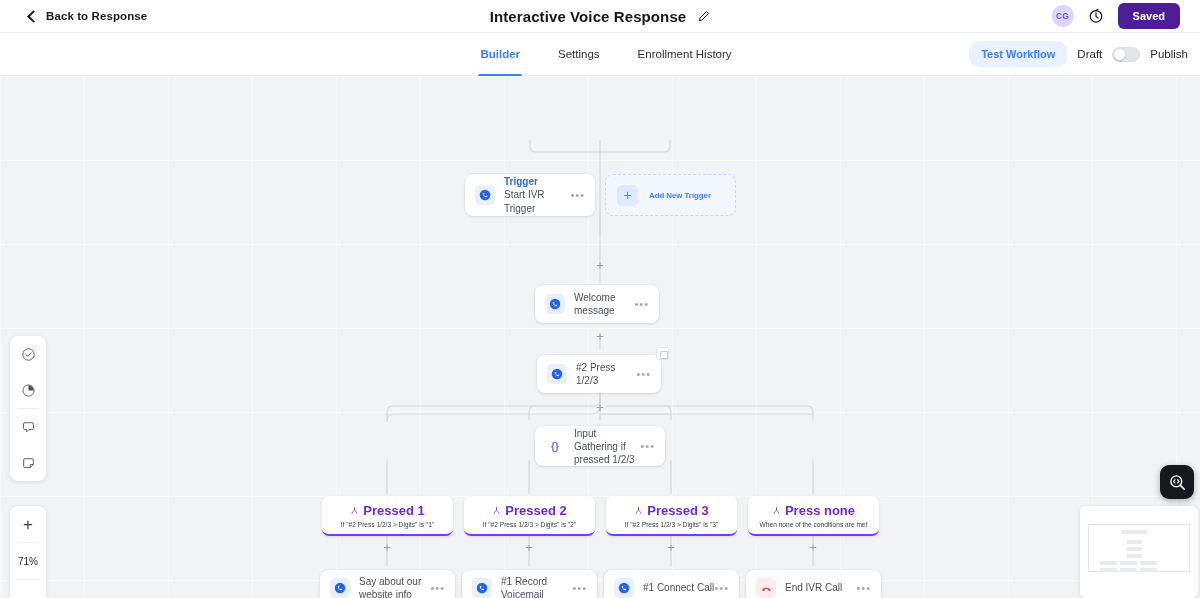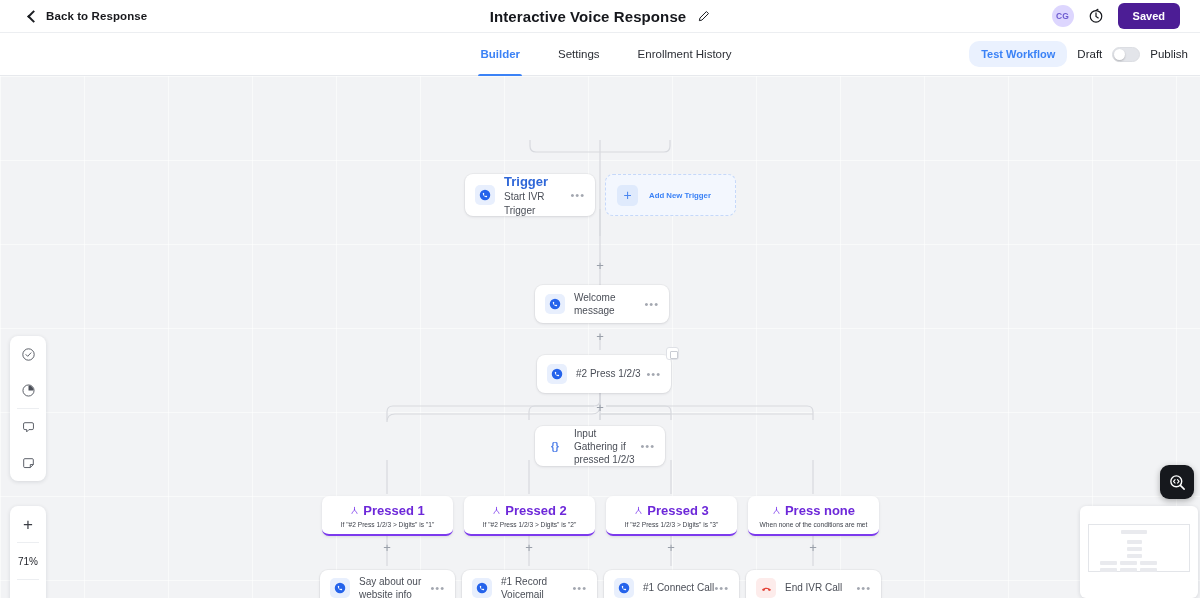--- a/index.html
+++ b/index.html
@@ -109,41 +109,41 @@
   .node-icon {
     width: 20px; height: 20px; border-radius: 5px; flex: 0 0 auto;
     display: flex; align-items: center; justify-content: center;
     margin-left: 10px;
   }
   .ic-blue { background: #e8effd; }
   .ic-red  { background: #fdeceb; }
   .ic-code { background: #fff; }
   .node-text { margin-left: 9px; flex: 1 1 auto; min-width: 0; }
   .node-sub  { font-size: 10px; color: #4a4e57; line-height: 1.35; }
-  .node-ttl  { font-size: 13px; color: #1d2027; font-weight: bold; line-height: 1.35; }
+  .node-ttl  { font-size: 10px; color: #1d2027; font-weight: bold; line-height: 1.35; }
   .dots {
     color: #a3a7b0; font-size: 11px; letter-spacing: 1px;
     margin-right: 10px; flex: 0 0 auto; cursor: pointer;
   }
 
   .trigger-node { left: 465px; top: 98px; width: 130px; height: 42px; }
   .addtrigger-node {
     left: 605px; top: 98px; width: 131px; height: 42px;
     background: #f3f7fe; border: 1px dashed #c5d8fa; box-shadow: none;
   }
   .plus-sq {
     width: 21px; height: 21px; border-radius: 5px; background: #dfeafc;
     display: flex; align-items: center; justify-content: center;
     color: #4a86f0; font-size: 14px; margin-left: 11px; flex: 0 0 auto;
   }
   .addtrigger-label {
     font-size: 7.8px; font-weight: bold; color: #3b82f6; margin-left: 11px;
   }
 
-  .plain-node { width: 134px; height: 38px; }
+  .plain-node { width: 124px; height: 38px; }
   .n-welcome { left: 535px; top: 209px; }
   .n-press   { left: 537px; top: 279px; }
   .n-input   { left: 535px; top: 350px; width: 130px; height: 40px; }
 
   .flag {
     position: absolute; right: -8px; top: -8px; width: 13px; height: 13px;
     border-radius: 3px; background: #fff; border: 1px solid #dfe1e6;
   }
   .flag::after {
     content: ""; position: absolute; left: 3px; top: 3px;

